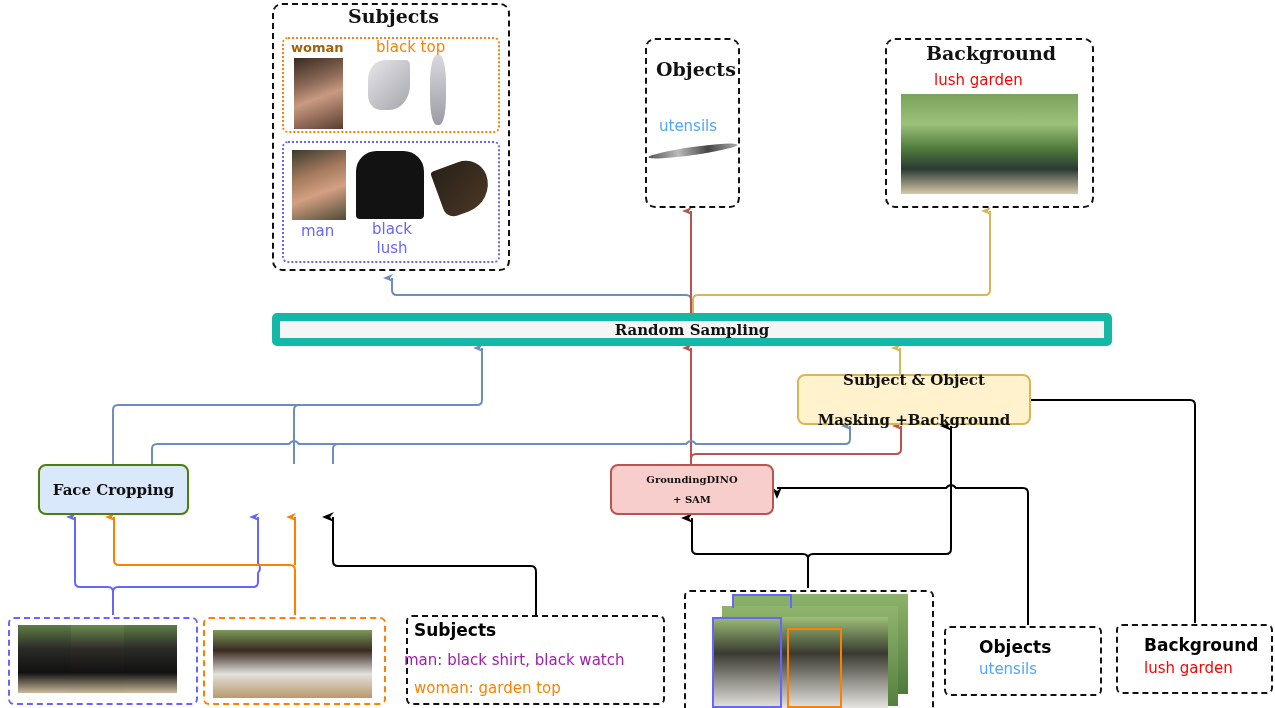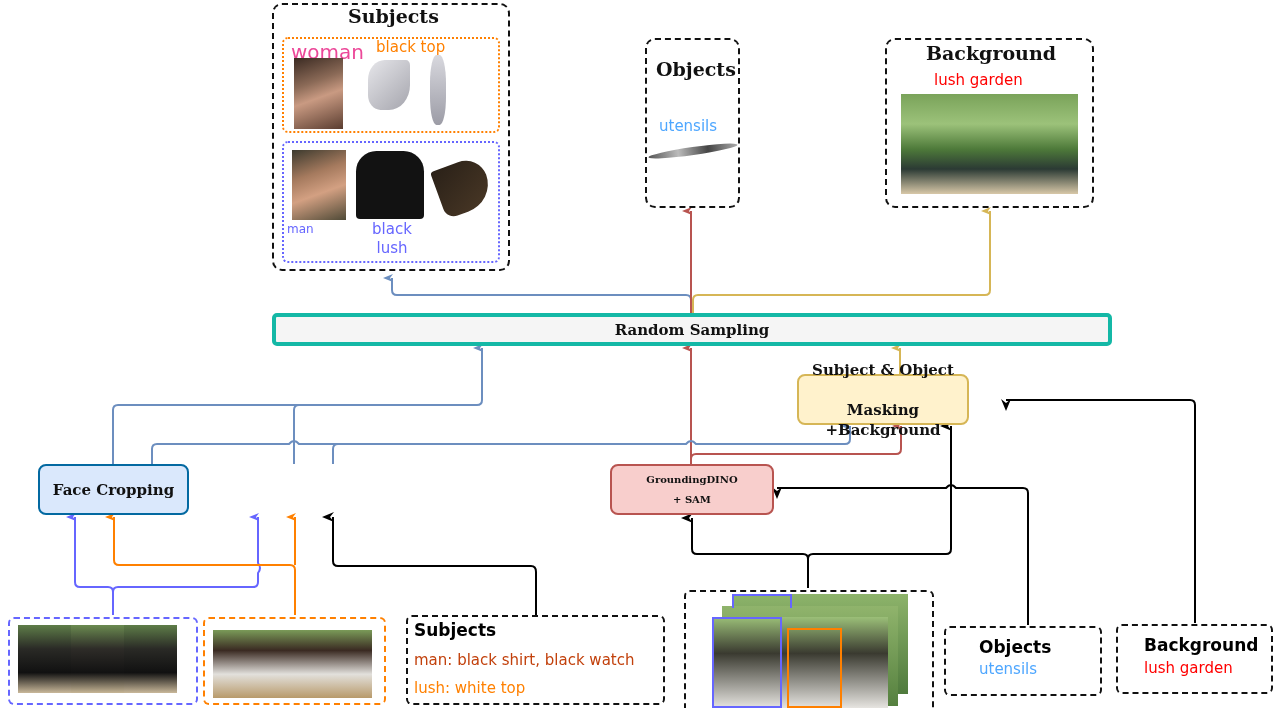--- a/index.html
+++ b/index.html
@@ -1,22 +1,22 @@
 <!DOCTYPE html>
 <html><head>
 <meta charset="utf-8">
 <style>
   html,body{margin:0;padding:0;background:#fff;}
   #root{position:relative;width:1275px;height:708px;overflow:hidden;background:#fff;font-family:"DejaVu Serif",serif;}
   svg#wires{position:absolute;left:0;top:0;}
   .box{position:absolute;box-sizing:border-box;display:flex;align-items:center;justify-content:center;text-align:center;font-weight:bold;font-family:"DejaVu Serif",serif;color:#111;}
-  .proc-blue{background:#dae8fc;border:2px solid #0369a1;border-radius:8px;font-size:15px;}
+  .proc-blue{background:#dae8fc;border:2px solid #4d7c0f;border-radius:8px;font-size:15px;}
   .proc-red{background:#f8cecc;border:2px solid #b85450;border-radius:8px;font-size:10px;line-height:20px;}
   .proc-yellow{background:#fff2cc;border:2px solid #d6b656;border-radius:8px;font-size:15px;line-height:20px;}
-  .proc-gray{background:#f5f5f5;border:4px solid #14b8a6;border-radius:5px;font-size:15px;}
+  .proc-gray{background:#f5f5f5;border:8px solid #14b8a6;border-radius:5px;font-size:15px;}
   .dash{position:absolute;box-sizing:border-box;border:2px dashed #111;border-radius:10px;}
   .dot{position:absolute;box-sizing:border-box;border-radius:6px;}
   .hand{font-family:"DejaVu Sans",sans-serif;position:absolute;white-space:nowrap;}
   .title{position:absolute;font-family:"DejaVu Serif",serif;font-weight:bold;color:#111;white-space:nowrap;}
   .ph{position:absolute;box-sizing:border-box;}
 </style>
 </head>
 <body>
 
 <div id="root">
@@ -64,46 +64,46 @@
 
     <path d="M113,615 L113,592 Q113,587 108,587 L80,587 Q75,587 75,582 L75,517" fill="none" stroke="#6666ff" stroke-width="2" marker-end="url(#ap)"></path>
     <path d="M113,592 Q113,587 118,587 L253,587 Q258,587 258,582 L258,573 Q262,568 258,563 L258,517" fill="none" stroke="#6666ff" stroke-width="2" marker-end="url(#ap)"></path>
     <path d="M295,615 L295,570 Q295,565 290,565 L119,565 Q114,565 114,560 L114,517" fill="none" stroke="#ff8000" stroke-width="2" marker-end="url(#ao)"></path>
     <path d="M295,565 L295,517" fill="none" stroke="#ff8000" stroke-width="2" marker-end="url(#ao)"></path>
   </svg>
 
   <div class="dash" style="left:272px;top:3px;width:238px;height:268px;"></div>
   <div class="title" style="left:348px;top:5px;font-size:19px;">Subjects</div>
   <div class="dot" style="left:282px;top:37px;width:218px;height:96px;border:2px dotted #ff8000;"></div>
-  <div class="hand" style="left:291px;top:40px;font-size:20px;color:#ec4899;">woman</div>
+  <div class="hand" style="left:291px;top:40px;font-size:13px;color:#a16207;font-weight:bold;">woman</div>
   <div class="hand" style="left:376px;top:38px;font-size:15px;color:#ff8000;">black top</div>
   <div class="ph" style="left:294px;top:58px;width:49px;height:71px;background:linear-gradient(160deg,#3a2a22 0%,#8b6a57 35%,#c99a82 55%,#5a3d30 100%);"></div>
   <div class="ph" style="left:368px;top:60px;width:42px;height:50px;background:linear-gradient(135deg,#e6e6ea,#a5a5ad);border-radius:40% 10% 50% 30%;"></div>
   <div class="ph" style="left:430px;top:55px;width:16px;height:70px;background:linear-gradient(180deg,#d8d8de,#9c9ca6);border-radius:40%;"></div>
 
   <div class="dot" style="left:282px;top:141px;width:218px;height:122px;border:2px dotted #6666ff;"></div>
   <div class="ph" style="left:292px;top:150px;width:54px;height:70px;background:linear-gradient(160deg,#3c3a2e 0%,#a57a5e 35%,#d3a082 60%,#4f4a37 100%);"></div>
   <div class="ph" style="left:356px;top:151px;width:68px;height:68px;background:#121212;border-radius:30% 30% 6% 6%;"></div>
   <div class="ph" style="left:437px;top:162px;width:52px;height:50px;background:linear-gradient(150deg,#2a2118,#4a3826);border-radius:10% 60% 80% 30%;transform:rotate(-20deg);"></div>
-  <div class="hand" style="left:287px;top:222px;font-size:12px;color:#6666ff;">man</div>
+  <div class="hand" style="left:301px;top:222px;font-size:15px;color:#6666ff;">man</div>
   <div class="hand" style="left:370px;top:220px;font-size:15px;color:#6666ff;white-space:normal;width:44px;text-align:center;line-height:19px;"><span>black lush</span></div>
 
   <div class="dash" style="left:645px;top:38px;width:95px;height:170px;"></div>
   <div class="title" style="left:656px;top:58px;font-size:19px;">Objects</div>
   <div class="hand" style="left:659px;top:117px;font-size:15px;color:#4da6ff;">utensils</div>
   <div class="ph" style="left:648px;top:147px;width:90px;height:8px;background:linear-gradient(90deg,#555,#bbb,#444,#aaa);border-radius:50%;transform:rotate(-8deg);"></div>
 
   <div class="dash" style="left:885px;top:38px;width:209px;height:170px;"></div>
   <div class="title" style="left:926px;top:42px;font-size:19px;">Background</div>
   <div class="hand" style="left:934px;top:71px;font-size:15px;color:#ff0000;">lush garden</div>
   <div class="ph" style="left:901px;top:94px;width:177px;height:100px;background:linear-gradient(180deg,#7aa35a 0%,#9cc27a 30%,#4e7a3a 55%,#2b3a34 75%,#d8c8a8 100%);"></div>
 
   <div class="box proc-gray" style="left:272px;top:313px;width:840px;height:33px;">Random Sampling</div>
 
-  <div class="box proc-yellow" style="left:797px;top:374px;width:172px;height:51px;flex-direction:column;gap:20px;">
+  <div class="box proc-yellow" style="left:797px;top:374px;width:234px;height:51px;flex-direction:column;gap:20px;">
     <span>Subject &amp; Object</span>
     <span>Masking +Background</span>
   </div>
 
   <div class="box proc-blue" style="left:38px;top:464px;width:151px;height:51px;">Face Cropping</div>
 
   <div class="box proc-red" style="left:610px;top:464px;width:164px;height:51px;flex-direction:column;">
     <span>GroundingDINO</span>
     <span>+ SAM</span>
   </div>
@@ -113,22 +113,22 @@
   <div class="ph" style="left:71px;top:625px;width:53px;height:68px;background:linear-gradient(180deg,#6a8a50 0%,#2e2c28 35%,#121212 70%,#c7b696 100%);"></div>
   <div class="ph" style="left:124px;top:625px;width:53px;height:68px;background:linear-gradient(180deg,#5e7d48 0%,#2a2a26 35%,#111 70%,#c9b89a 100%);"></div>
 
   <div class="dash" style="left:203px;top:617px;width:183px;height:88px;border-color:#ff8000;border-radius:6px;"></div>
   <div class="ph" style="left:213px;top:630px;width:53px;height:68px;background:linear-gradient(180deg,#7a9a58 0%,#3a2a22 30%,#e2e0dc 65%,#b89a6a 100%);"></div>
   <div class="ph" style="left:266px;top:630px;width:53px;height:68px;background:linear-gradient(180deg,#7a9a58 0%,#3a2a22 30%,#e2e0dc 65%,#b89a6a 100%);"></div>
   <div class="ph" style="left:319px;top:630px;width:53px;height:68px;background:linear-gradient(180deg,#7a9a58 0%,#3a2a22 30%,#e2e0dc 65%,#b89a6a 100%);"></div>
 
   <div class="dash" style="left:406px;top:615px;width:259px;height:90px;border-radius:6px;"></div>
   <div class="hand" style="left:414px;top:620px;font-size:17px;font-weight:bold;color:#000;">Subjects</div>
-  <div class="hand" style="left:414px;top:651px;font-size:15px;color:#c2410c;">man:  black shirt, black watch</div>
-  <div class="hand" style="left:414px;top:679px;font-size:15px;color:#ff8000;">lush: white top</div>
+  <div class="hand" style="left:404px;top:651px;font-size:15px;color:#a21caf;">man:  black shirt, black watch</div>
+  <div class="hand" style="left:414px;top:679px;font-size:15px;color:#ff8000;">woman: garden top</div>
 
   <div class="dash" style="left:684px;top:590px;width:250px;height:125px;border-radius:6px;"></div>
   <div class="ph" style="left:732px;top:594px;width:176px;height:100px;background:linear-gradient(180deg,#8db36a,#4f7a3d);"></div>
   <div class="ph" style="left:722px;top:606px;width:176px;height:100px;background:linear-gradient(180deg,#90b46c,#55803f);"></div>
   <div class="ph" style="left:712px;top:617px;width:176px;height:91px;background:linear-gradient(180deg,#9bbf78 0%,#3a3a30 40%,#e6e4e0 100%);"></div>
   <div class="ph" style="left:712px;top:617px;width:70px;height:91px;border:2px solid #6666ff;"></div>
   <div class="ph" style="left:732px;top:594px;width:60px;height:14px;border:2px solid #6666ff;border-bottom:none;"></div>
   <div class="ph" style="left:787px;top:628px;width:55px;height:80px;border:2px solid #ff8000;"></div>
 
   <div class="dash" style="left:944px;top:626px;width:158px;height:70px;border-radius:6px;"></div>

